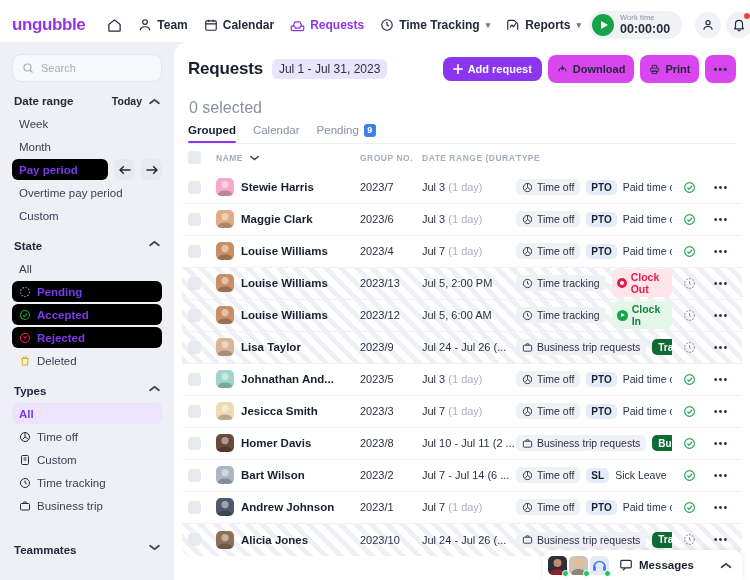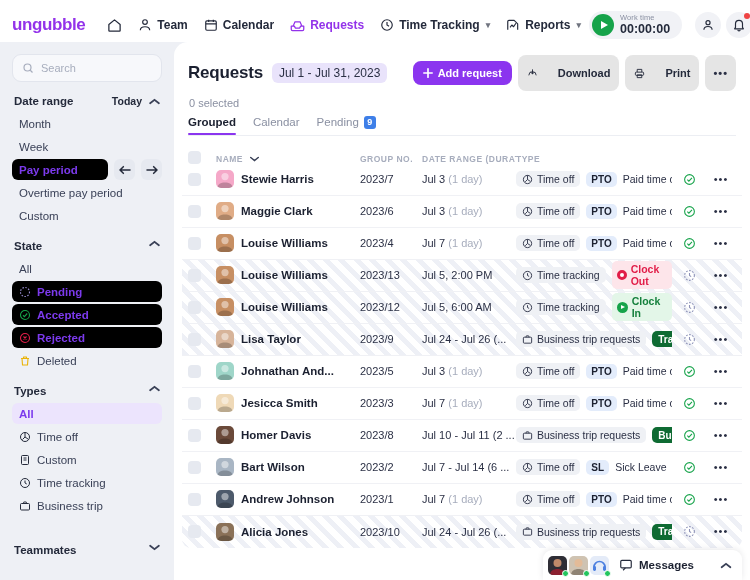--- a/index.html
+++ b/index.html
@@ -86,34 +86,34 @@
   .page-title{ font-size:17px;font-weight:bold;color:#1b2030;letter-spacing:-.2px;}
   .date-pill{
     background:#e9e3fb;color:#2b3045;font-size:12px;border-radius:6px;padding:3px 7px;font-weight:normal;
   }
   .head-actions{ margin-left:auto; display:flex;align-items:center;gap:6px;}
   .btn-primary{
     background:#8b35ef;color:#fff;font-size:11px;font-weight:bold;border-radius:8px;height:24px;
     display:flex;align-items:center;gap:5px;padding:0 10px;cursor:pointer;border:none;
   }
   .btn-ghost{
-    background:#e5e5e5;color:#242a3b;font-size:11px;font-weight:bold;border-radius:8px;height:36px;
-    display:flex;align-items:center;gap:20px;padding:0 9px;cursor:pointer;border:none;
+    background:#d946ef;color:#242a3b;font-size:11px;font-weight:bold;border-radius:8px;height:28px;
+    display:flex;align-items:center;gap:5px;padding:0 9px;cursor:pointer;border:none;
   }
   .btn-ghost.sq{ padding:0 8px; }
-  .selected-txt{ font-size:11px;color:#8a90a2;margin:6px 0 7px 1px;}
+  .selected-txt{ font-size:16px;color:#8a90a2;margin:16px 0 7px 1px;}
   .tabs{ display:flex;align-items:center;gap:17px;border-bottom:1px solid #eceef3; }
   .tab{ font-size:11.5px;color:#8a90a2;padding-bottom:6px;cursor:pointer;position:relative;display:flex;align-items:center;gap:5px;}
   .tab.active{ color:#1b2030;font-weight:bold;text-align:right; }
   .tab.active:after{ content:"";position:absolute;left:0;right:0;bottom:-1px;height:2.5px;background:#8b35ef;border-radius:2px;}
   .tab .badge{ background:#3e7fe8;color:#fff;border-radius:3px;font-size:9px;font-weight:bold;padding:1px 3.5px;line-height:1.2;}
 
   
   .table-wrap{ padding:0 8px 0 8px; }
-  .th-row{ display:flex;align-items:flex-end;height:28px;padding:0 6px; }
+  .th-row{ display:flex;align-items:center;height:28px;padding:0 6px; }
   .th{ font-size:8.5px;font-weight:bold;color:#a7adbd;letter-spacing:.5px;text-transform:uppercase;white-space:nowrap;overflow:hidden;}
   .c-check{ width:28px;flex:0 0 28px;display:flex;align-items:center; }
   .cbox{ width:13px;height:13px;border-radius:4px;background:#e6e9f0;cursor:pointer; }
   .c-name{ width:144px;flex:0 0 144px;display:flex;align-items:center;gap:7px;overflow:hidden;}
   .c-group{ width:62px;flex:0 0 62px; }
   .c-date{ width:94px;flex:0 0 94px;overflow:hidden;white-space:nowrap;}
   .c-type{ flex:1 1 auto;display:flex;align-items:center;gap:6px;overflow:hidden;}
   .c-state{ width:34px;flex:0 0 34px;display:flex;align-items:center;justify-content:center;}
   .c-more{ width:30px;flex:0 0 30px;display:flex;align-items:center;justify-content:center;}
 
@@ -275,24 +275,24 @@
         <span class="sec-right">
           <span>Today</span>
           <span class="chev">
             <svg width="11" height="7" viewBox="0 0 12 8" fill="none" stroke="#3a4157" stroke-width="2" stroke-linecap="round">
                 <path d="M1 6l5-4 5 4"></path>
               </svg>
           </span>
         </span>
       </div>
       <div class="s-item">
+          <span>Week</span>
+        </div>
+      <div class="s-item">
           <span>Month</span>
-        </div>
-      <div class="s-item">
-          <span>Week</span>
         </div>
       <div class="payrow">
         <div class="s-item sel">
             <span>Pay period</span>
           </div>
         <div class="arrbtn">
           <svg width="12" height="10" viewBox="0 0 14 12" fill="none" stroke="#242a3b" stroke-width="1.8" stroke-linecap="round" stroke-linejoin="round">
               <path d="M13 6H1M5 2 1 6l4 4"></path>
             </svg>
         </div>

